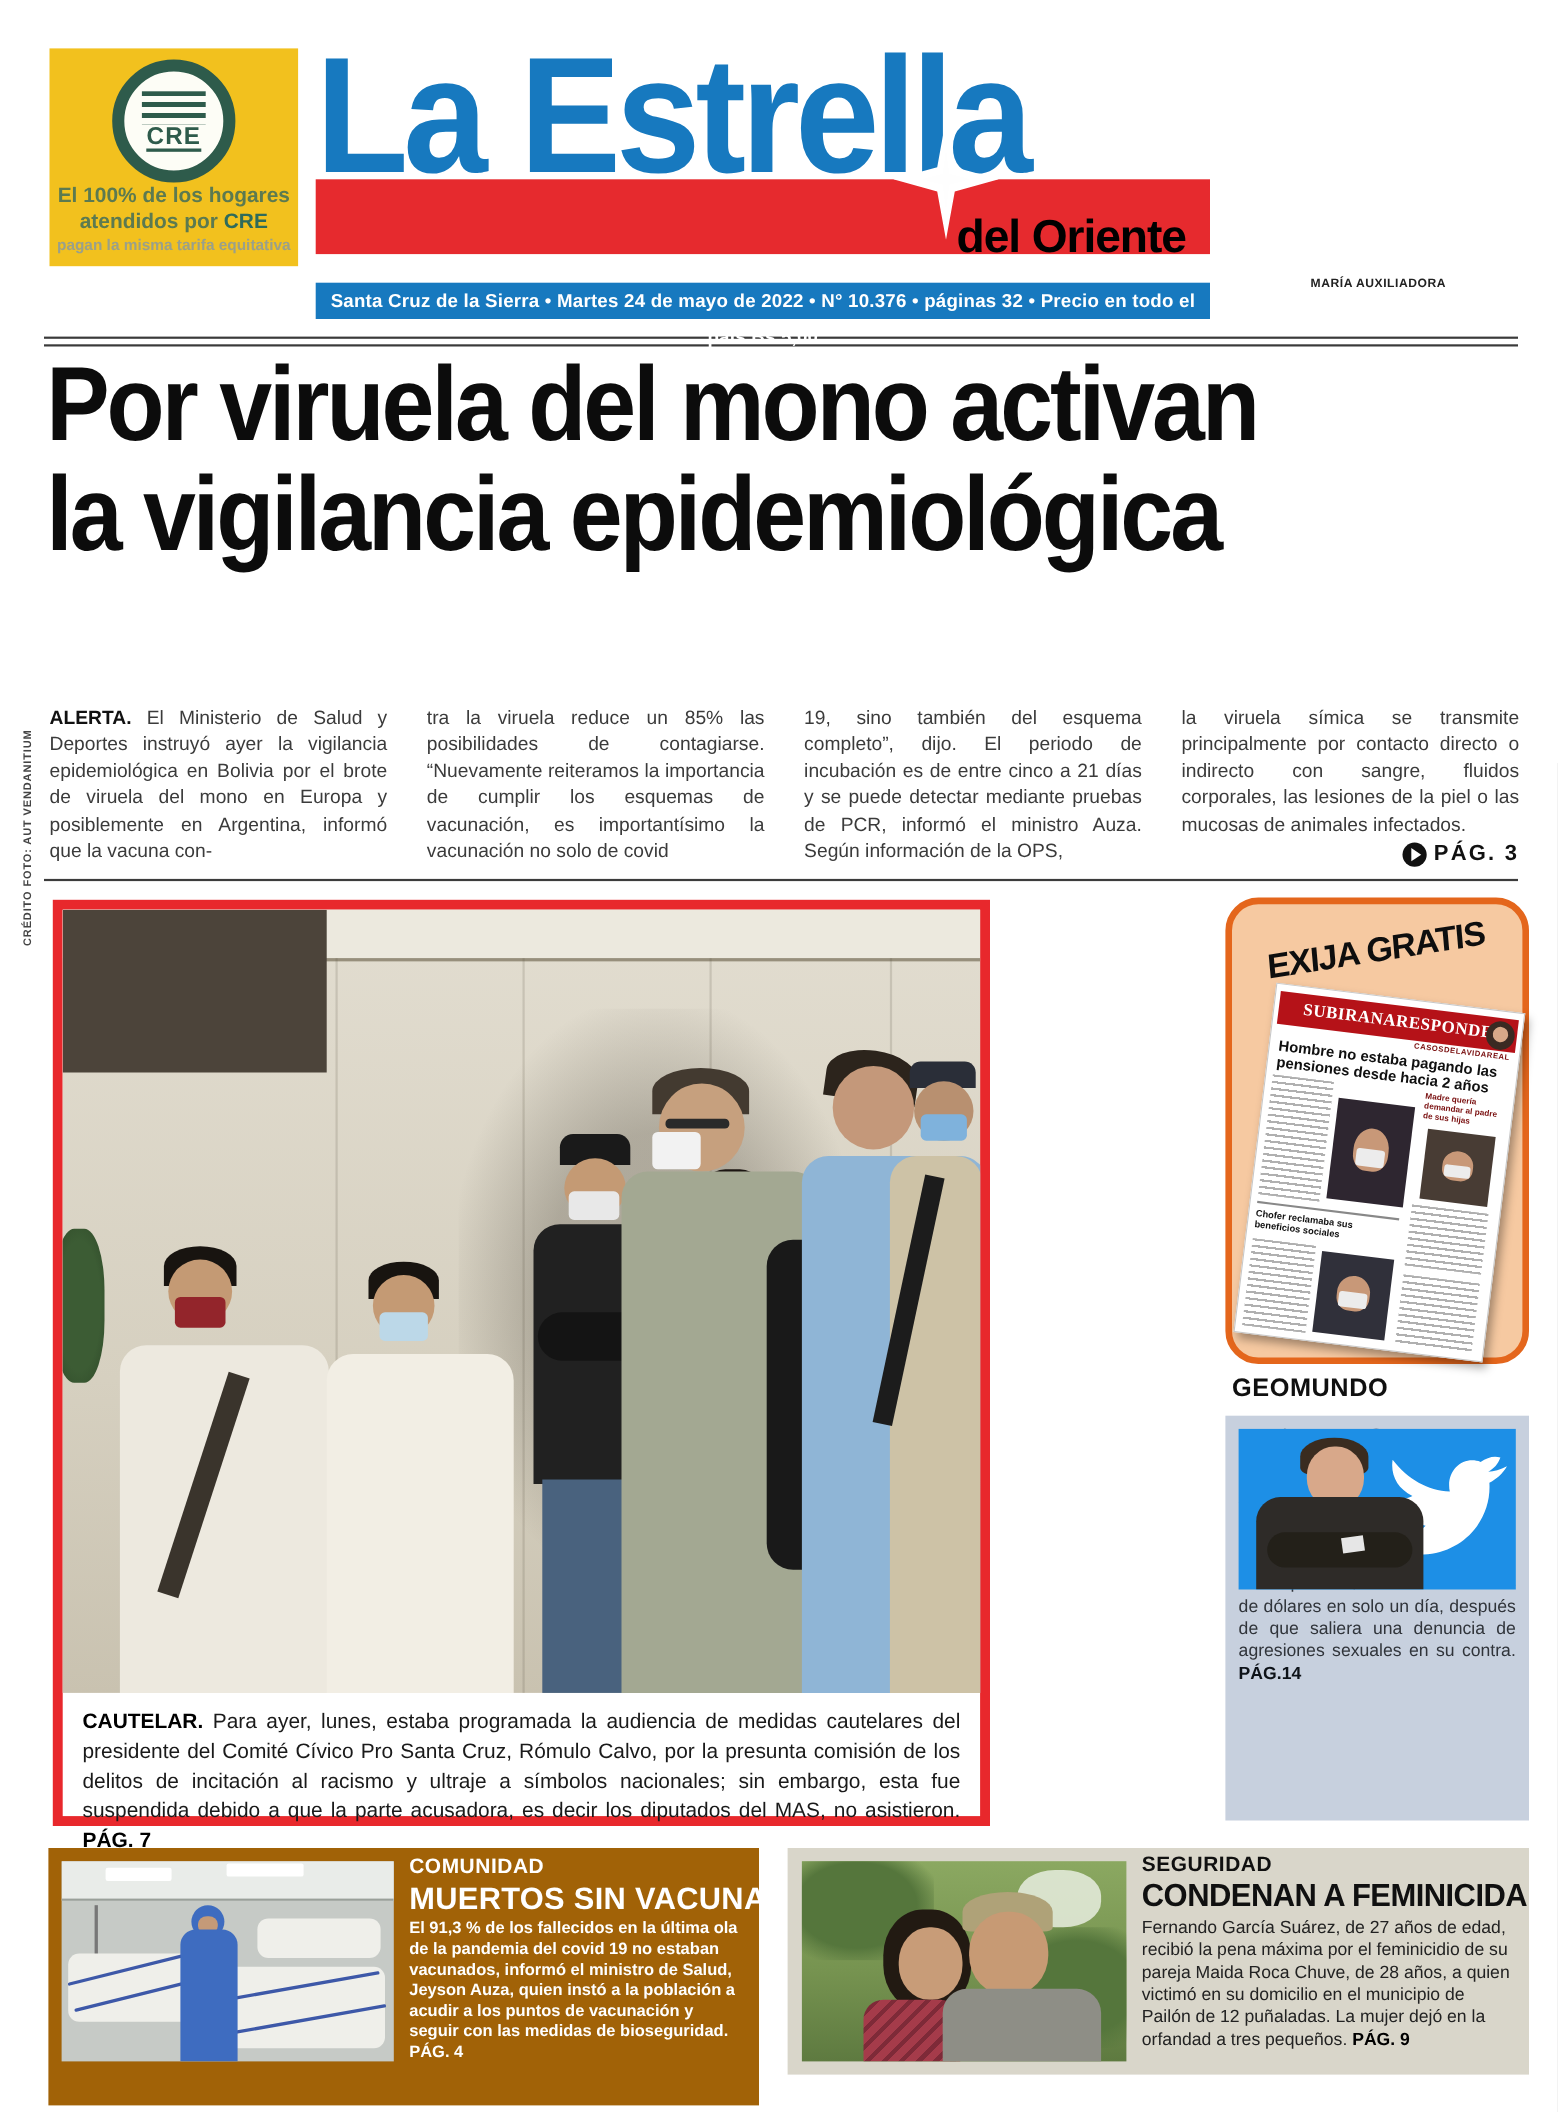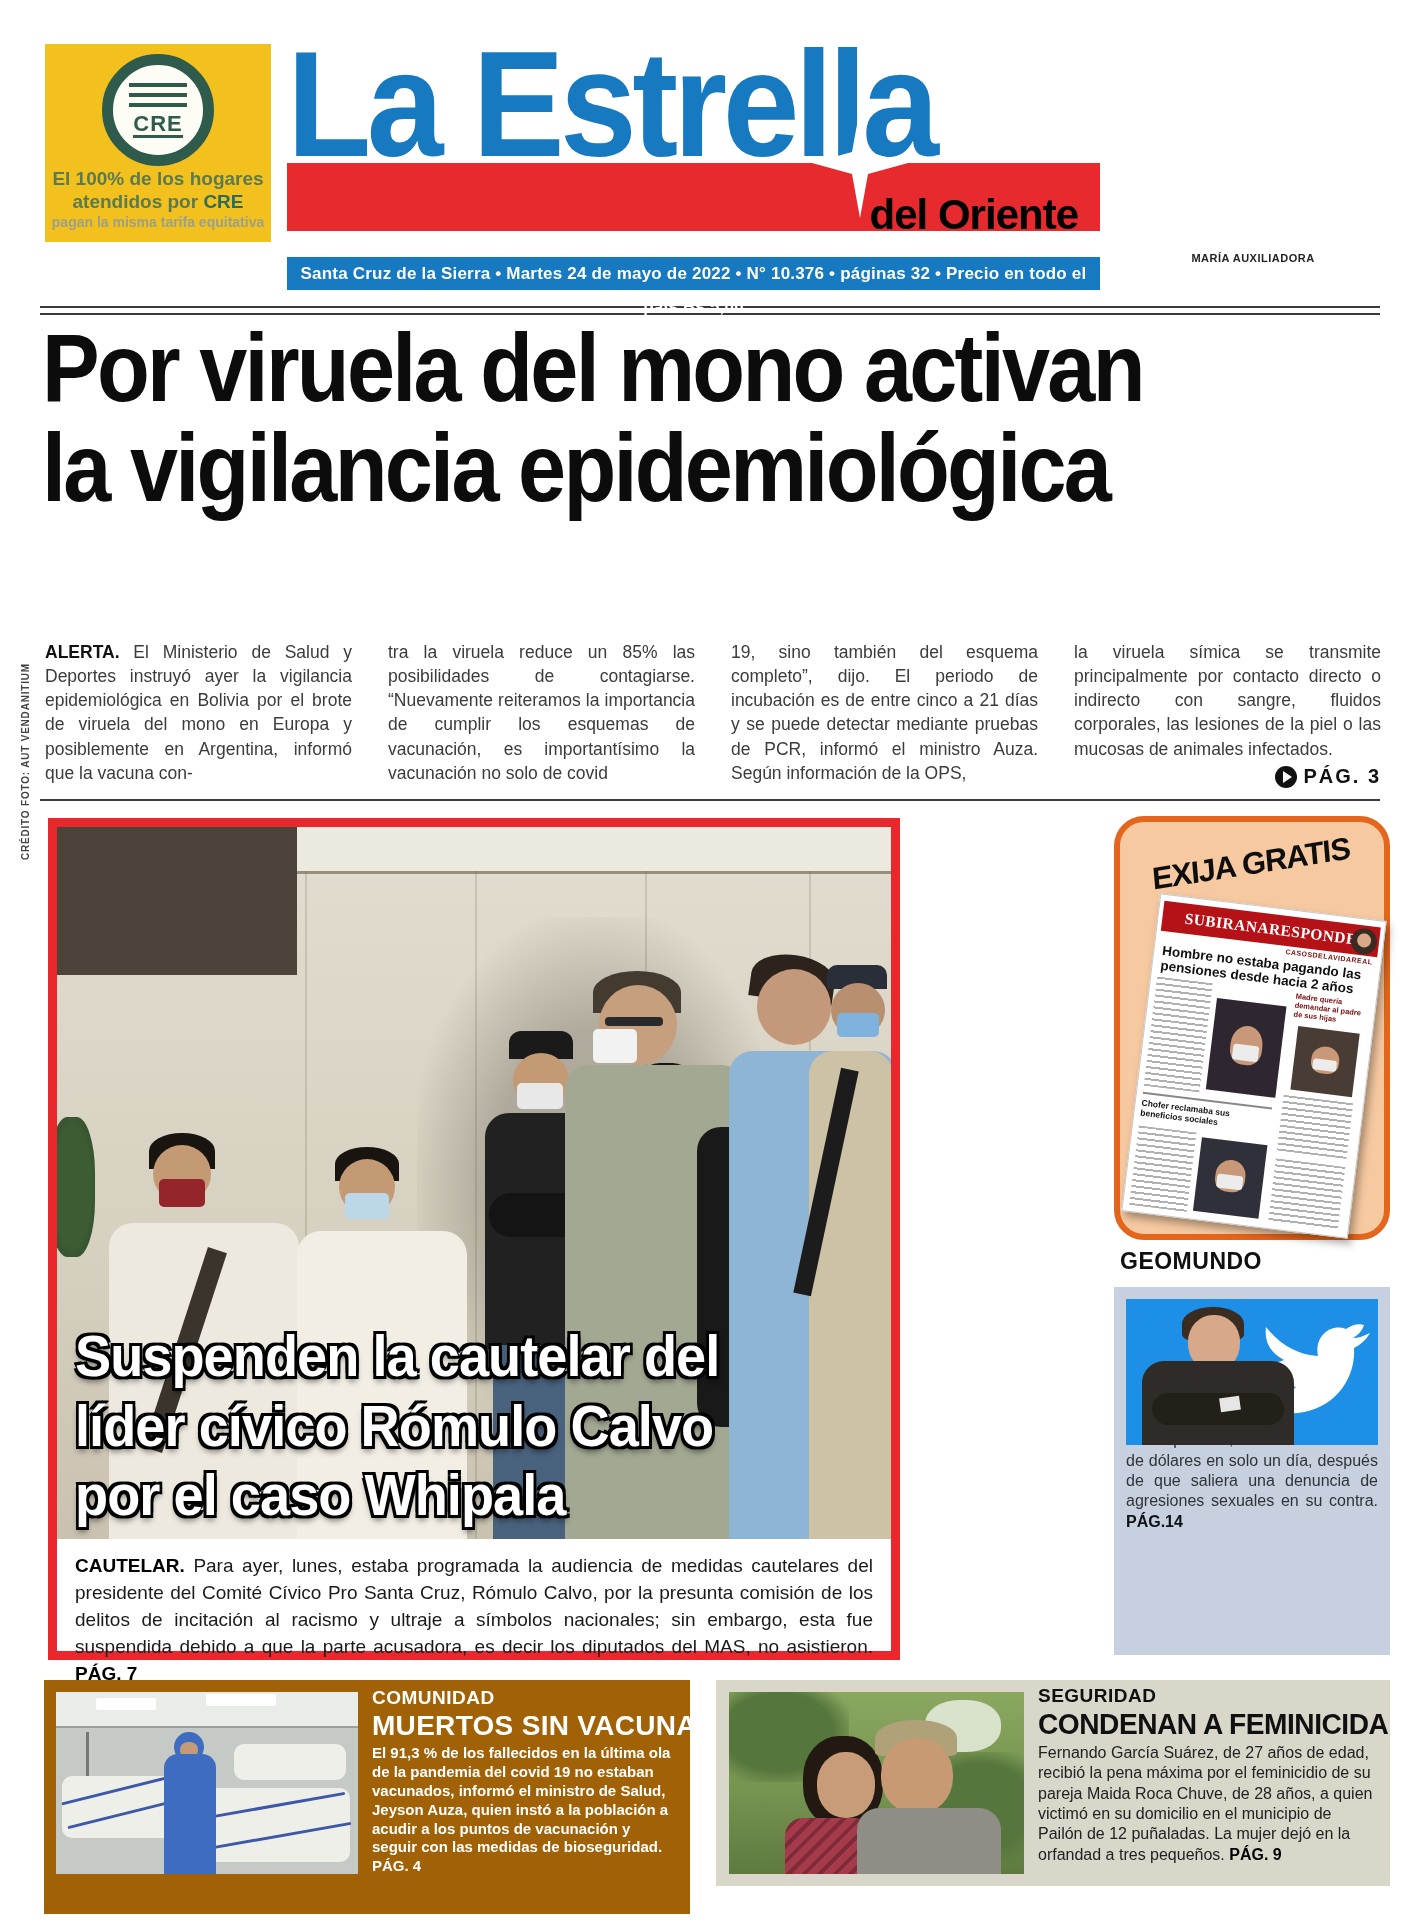--- a/index.html
+++ b/index.html
@@ -250,25 +250,20 @@
       <div class="abs" style="left:694px;top:128px;width:84px;height:46px;background:#2C241C;border-radius:50% 50% 0 0;transform:rotate(8deg)"></div>
       <div class="abs head" style="left:700px;top:142px;width:74px;height:76px;background:#C4987A"></div>
       <div class="abs body-shape" style="left:672px;top:224px;width:168px;height:488px;background:#8FB5D6"></div>
 
       <div class="abs" style="left:770px;top:138px;width:60px;height:24px;background:#2A2E38;border-radius:10px 10px 0 0"></div>
       <div class="abs head" style="left:774px;top:156px;width:54px;height:54px;background:#B89070"></div>
       <div class="abs mask" style="left:780px;top:186px;width:42px;height:24px;background:#7FB2DC"></div>
       <div class="abs body-shape" style="left:752px;top:224px;width:84px;height:488px;background:#CDC2A6"></div>
       <div class="abs" style="left:760px;top:240px;width:18px;height:230px;background:#1c1c1c;transform:rotate(12deg)"></div>
 
-      <div class="abs overlay-title">
-        <span>Suspenden la cautelar del</span>
-        <span>líder cívico Rómulo Calvo</span>
-        <span>por el caso Whipala</span>
-      </div>
     </div>
     <div class="main-caption">
       <b>CAUTELAR. </b><span>Para ayer, lunes, estaba programada la audiencia de medidas cautelares del presidente del Comité Cívico Pro Santa Cruz, Rómulo Calvo, por la presunta comisión de los delitos de incitación al racismo y ultraje a símbolos nacionales; sin embargo, esta fue suspendida debido a que la parte acusadora, es decir los diputados del MAS, no asistieron. </span><b>PÁG. 7</b>
     </div>
   </div>
 
   <div class="abs exija-box">
     <div class="exija-label">EXIJA GRATIS</div>
     <div class="insert">
       <div class="insert-bar">

